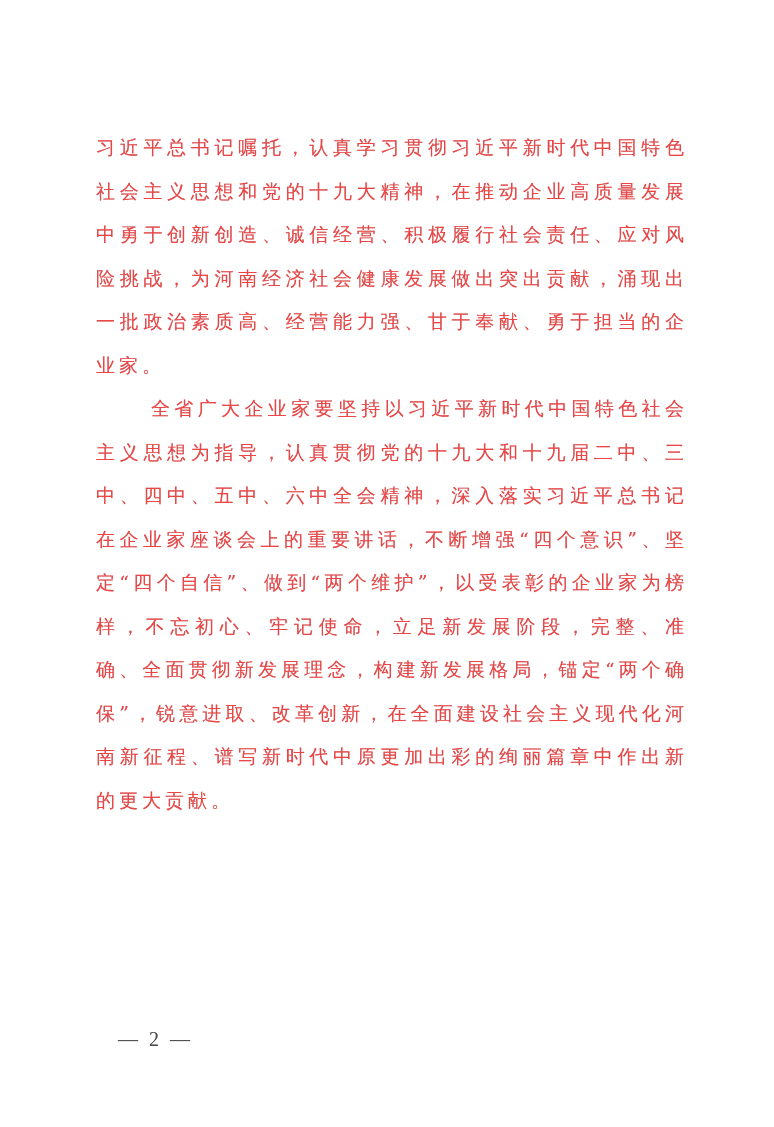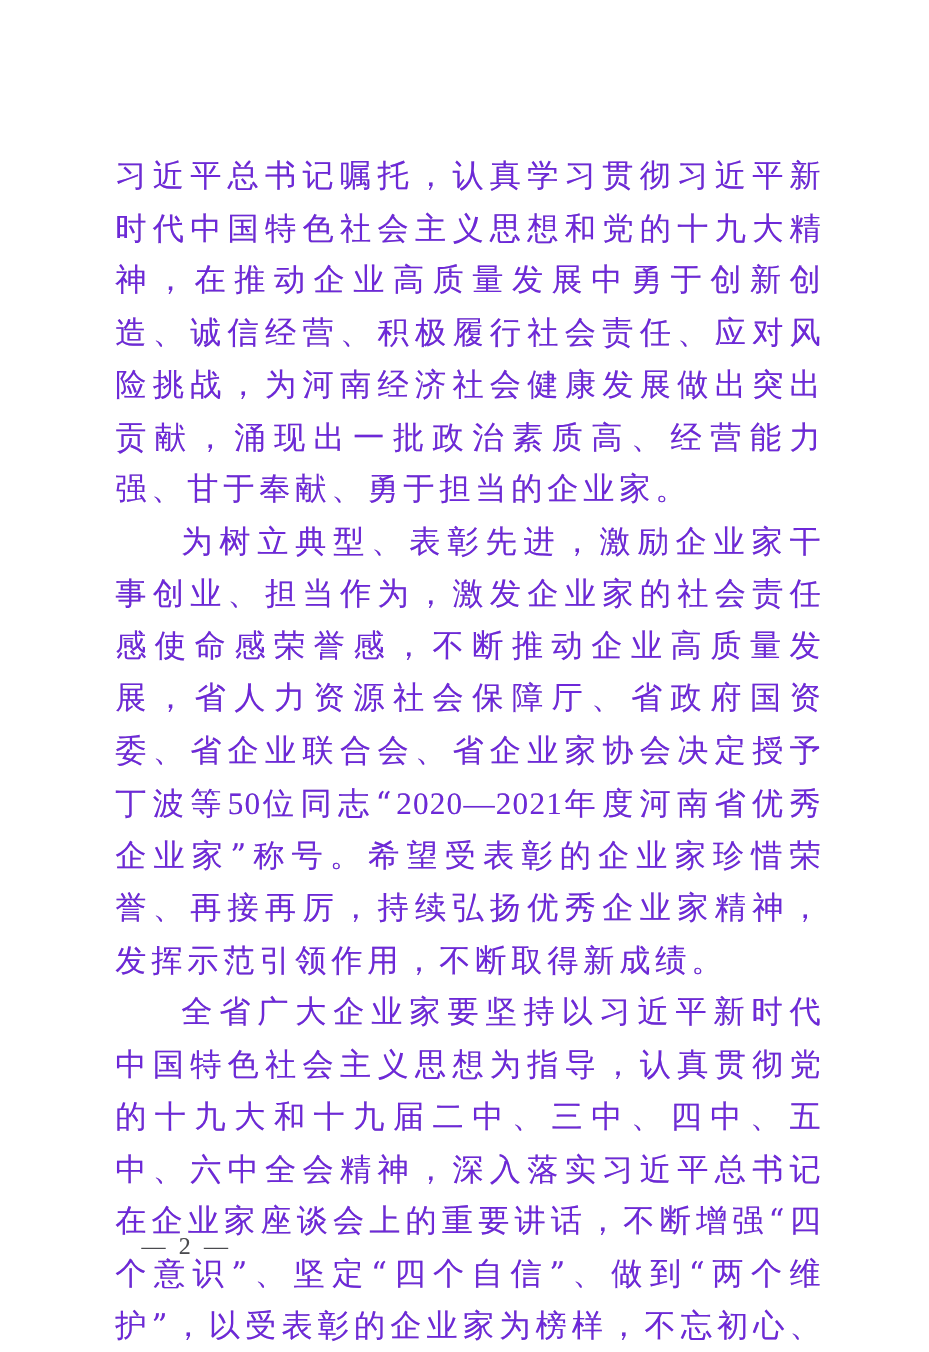--- a/index.html
+++ b/index.html
@@ -24,23 +24,23 @@
   .doc-body {
     position: absolute;
     left: 96px;
     top: 126px;
     width: 592px;
   }
 
   .para {
     margin: 0;
     font-family: "DejaVu Serif", "Liberation Serif", serif;
-    font-size: 26px;
+    font-size: 19px;
     line-height: 43.5px;
-    color: #6d28d9;
+    color: #ef4444;
     text-align: justify;
     text-justify: inter-character;
     letter-spacing: 4.0px;
     word-spacing: 0px;
     text-indent: 0;
     white-space: normal;
     
     -webkit-font-smoothing: antialiased;
     text-shadow: 0 0 0.55px rgba(90,90,95,0.40);
   }
@@ -74,21 +74,20 @@
 </style>
 </head>
 <body>
 
 <div class="page">
 
   <div class="doc-body">
 
     <p class="para">习近平总书记嘱托，认真学习贯彻习近平新时代中国特色社会主义思想和党的十九大精神，在推动企业高质量发展中勇于创新创造、诚信经营、积极履行社会责任、应对风险挑战，为河南经济社会健康发展做出突出贡献，涌现出一批政治素质高、经营能力强、甘于奉献、勇于担当的企业家。</p>
 
-    <p class="para indent">为树立典型、表彰先进，激励企业家干事创业、担当作为，激发企业家的社会责任感使命感荣誉感，不断推动企业高质量发展，省人力资源社会保障厅、省政府国资委、省企业联合会、省企业家协会决定授予丁波等<span class="num">50</span>位同志“<span class="num">2020—2021</span>年度河南省优秀企业家”称号。希望受表彰的企业家珍惜荣誉、再接再厉，持续弘扬优秀企业家精神，发挥示范引领作用，不断取得新成绩。</p>
 
     <p class="para indent">全省广大企业家要坚持以习近平新时代中国特色社会主义思想为指导，认真贯彻党的十九大和十九届二中、三中、四中、五中、六中全会精神，深入落实习近平总书记在企业家座谈会上的重要讲话，不断增强“四个意识”、坚定“四个自信”、做到“两个维护”，以受表彰的企业家为榜样，不忘初心、牢记使命，立足新发展阶段，完整、准确、全面贯彻新发展理念，构建新发展格局，锚定“两个确保”，锐意进取、改革创新，在全面建设社会主义现代化河南新征程、谱写新时代中原更加出彩的绚丽篇章中作出新的更大贡献。</p>
 
   </div>
 
   <div class="footer">
     <span class="page-number">— 2 —</span>
   </div>
 
 </div>

